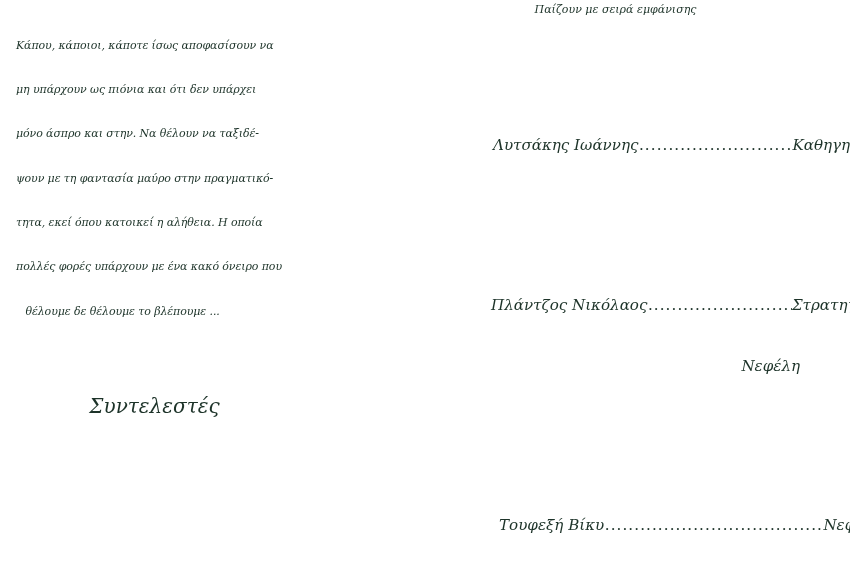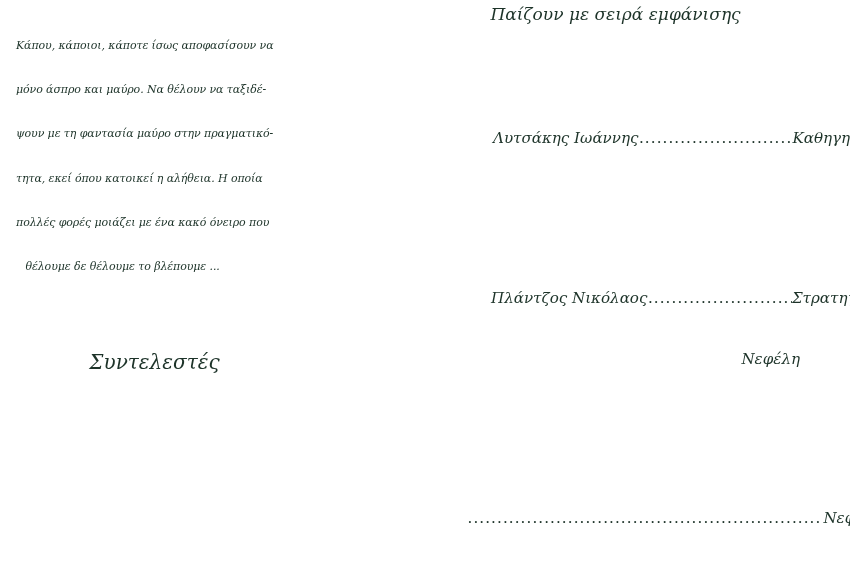--- a/index.html
+++ b/index.html
@@ -60,24 +60,24 @@
     padding-right: 118px;
   }
   .credits-list {
     margin-top: 15px;
     font-size: 13.4px;
     line-height: 1.355;
   }
 
   
   .cast-head {
-    font-size: 17px;
+    font-size: 11px;
     text-align: center;
     padding-right: 42px;
-    margin-bottom: 5px;
+    margin-bottom: 20px;
   }
   .cast-list { font-size: 15.1px; }
   .cast-entry { margin-bottom: 1px; }
   .cast-row {
     display: flex;
     align-items: baseline;
     width: 100%;
     line-height: 1.44;
   }
   .cast-row .actor { white-space: nowrap; flex: 0 0 auto; margin-left: 32px; }
@@ -104,24 +104,25 @@
 </style>
 </head>
 <body>
 
 <div class="page">
 
   <div class="col col-left">
 
     <div class="script synopsis">
       <span class="ln">Κάπου, κάποιοι, κάποτε ίσως αποφασίσουν να</span>
-      <span class="ln">μόνο άσπρο και μαύρο. Να θέλουν να ταξιδέ-</span>
+      <span class="ln">μη υπάρχουν ως πιόνια και ότι δεν υπάρχει</span>
+      <span class="ln">μόνο άσπρο και στην. Να θέλουν να ταξιδέ-</span>
       <span class="ln">ψουν με τη φαντασία μαύρο στην πραγματικό-</span>
       <span class="ln">τητα, εκεί όπου κατοικεί η αλήθεια. Η οποία</span>
-      <span class="ln">πολλές φορές μοιάζει με ένα κακό όνειρο που</span>
+      <span class="ln">πολλές φορές υπάρχουν με ένα κακό όνειρο που</span>
       <span class="ln indent"> θέλουμε δε θέλουμε το βλέπουμε ...</span>
     </div>
 
     <div class="script credits-head">Συντελεστές</div>
 
     <div class="script credits-list">
       
       
       
       
@@ -159,20 +160,21 @@
         <div class="cast-row">
           <span class="actor">Πλάντζος Νικόλαος</span>
           <span class="leader">............................................................</span>
           <span class="role">Στρατηγός</span>
         </div>
         <span class="cast-sub">Νεφέλη</span>
       </div>
 
       <div class="cast-entry" data-i="2">
         <div class="cast-row">
+          <span class="actor">Τουφεξή Βίκυ</span>
           <span class="leader">............................................................</span>
           <span class="role">Νεφέλη</span>
         </div>
       </div>
 
       
 
       
 
       

